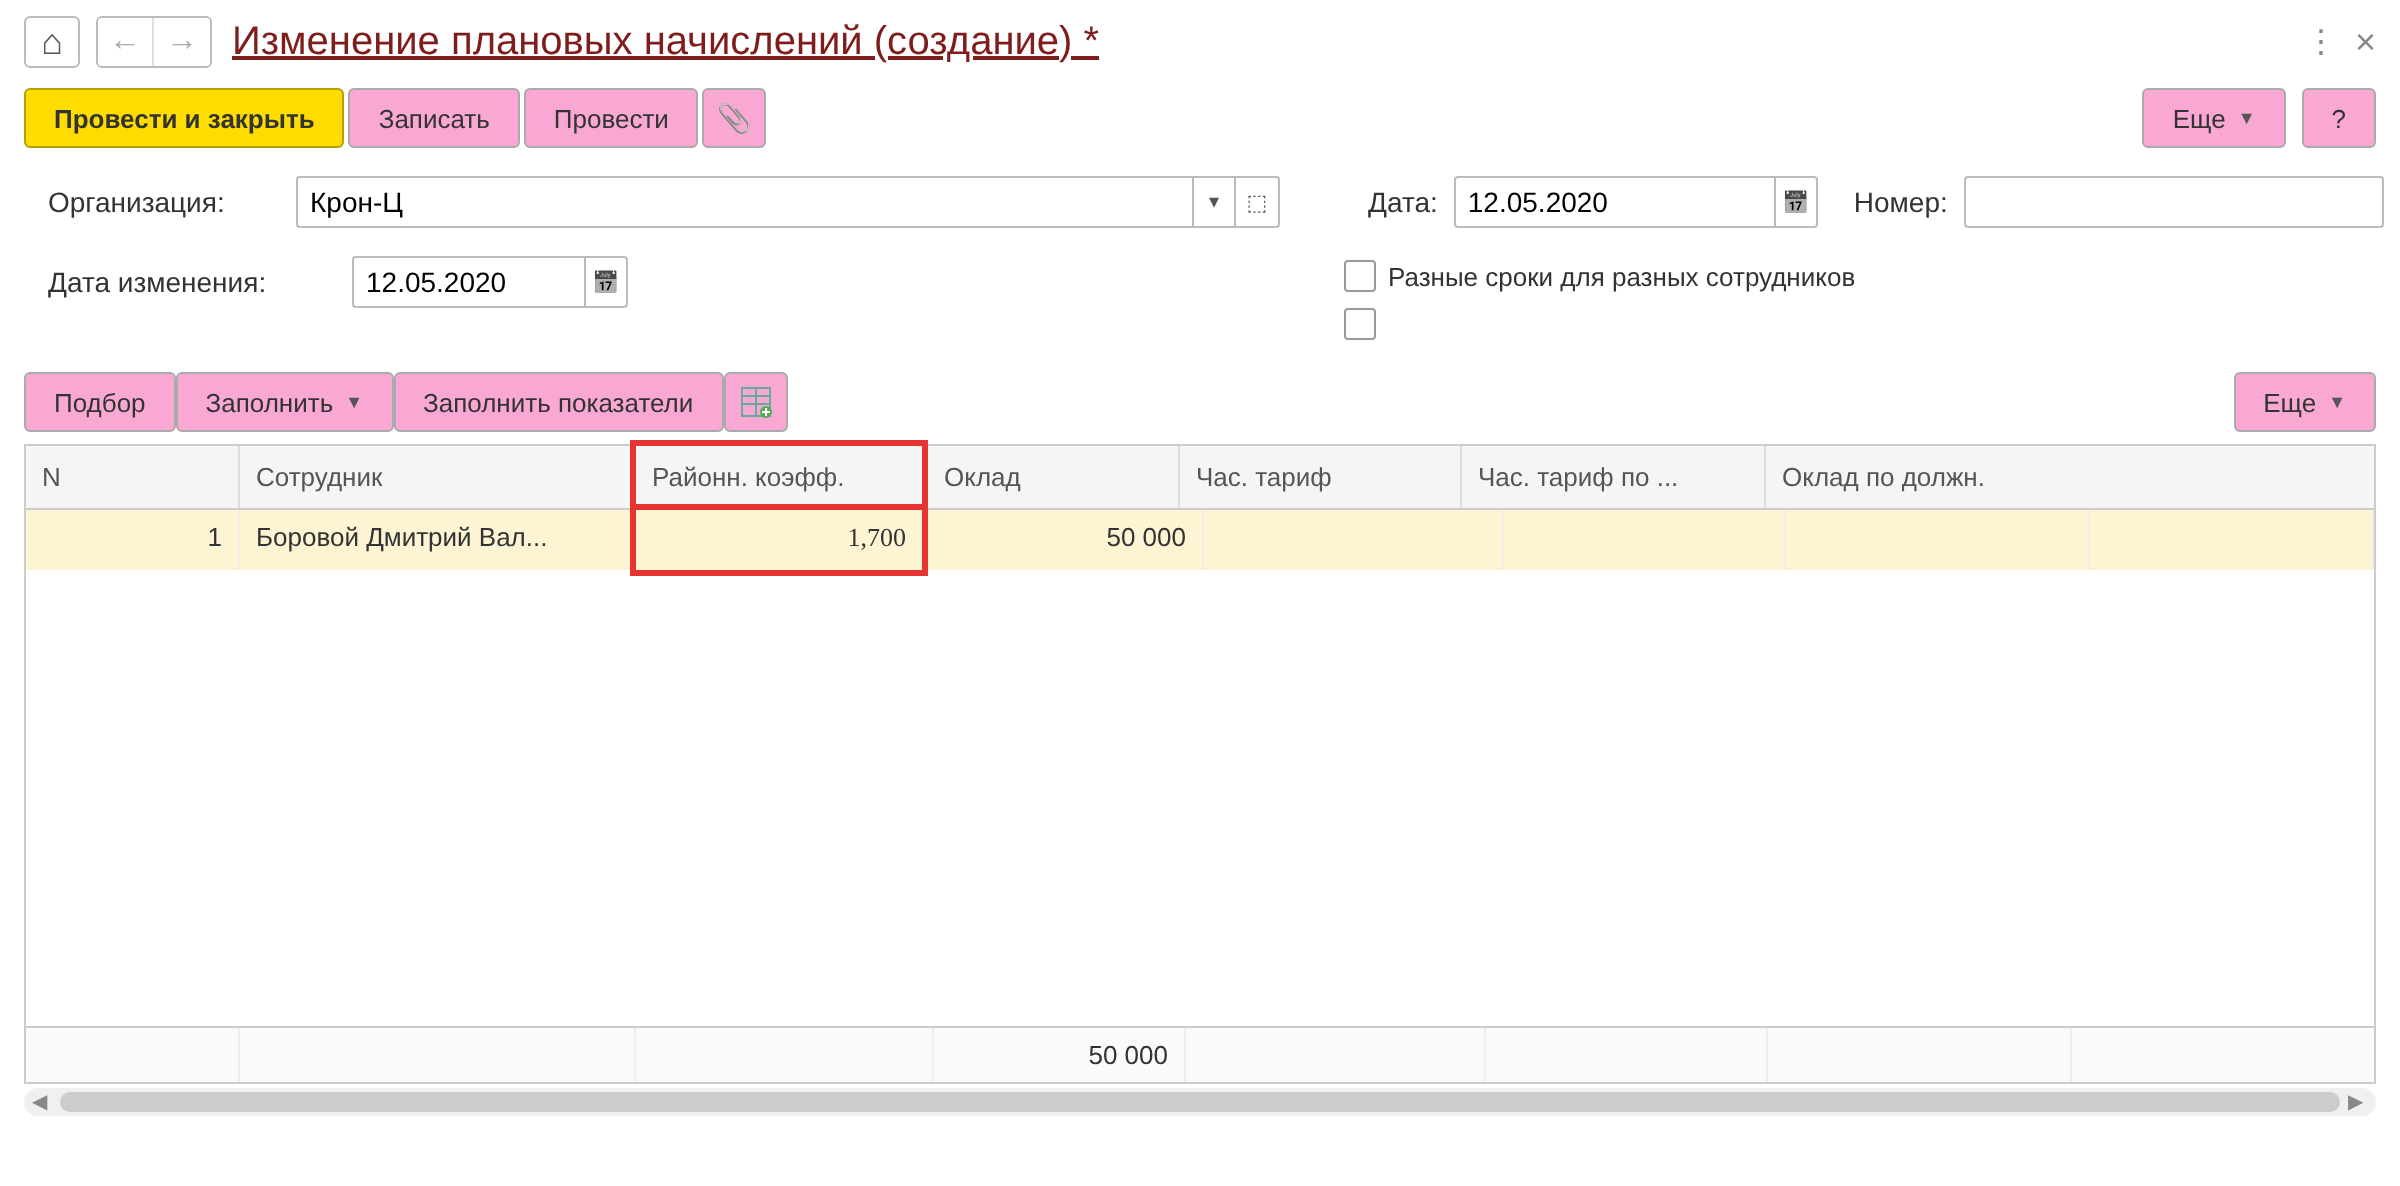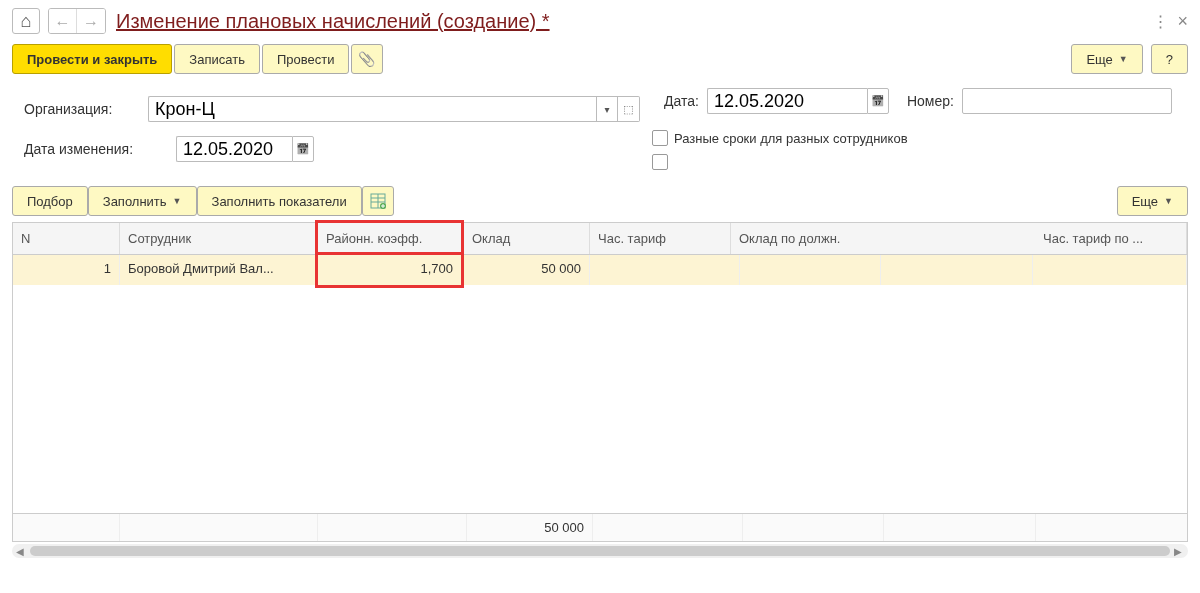--- a/index.html
+++ b/index.html
@@ -67,21 +67,21 @@
 
 .toolbar {
   display: flex;
   align-items: center;
   padding: 6px 12px;
   gap: 2px;
 }
 .btn {
   height: 30px;
   padding: 0 14px;
-  background: #fef9c3;
+  background: #f9a8d4;
   border: 1px solid #aaa;
   border-radius: 3px;
   cursor: pointer;
   font-size: 13px;
   color: #333;
   display: flex;
   align-items: center;
   gap: 4px;
 }
 .btn-primary {
@@ -97,21 +97,21 @@
   align-items: center;
   padding: 4px 12px;
   gap: 8px;
 }
 .field-label { font-size: 14px; color: #333; }
 .text-input {
   height: 26px;
   border: 1px solid #bbb;
   border-radius: 2px;
   padding: 0 6px;
-  font-size: 18px;
+  font-size: 14px;
   background: #fff;
 }
 .input-group {
   display: flex;
   align-items: stretch;
 }
 .input-group .text-input {
   border-radius: 2px 0 0 2px;
   border-right: none;
 }
@@ -125,21 +125,21 @@
   cursor: pointer;
   font-size: 10px;
   color: #555;
 }
 .input-addon + .input-addon { border-left: none; }
 .input-addon:last-child { border-radius: 0 2px 2px 0; }
 
 .form-columns {
   display: flex;
   padding: 4px 12px;
-  align-items: center;
+  gap: 20px;
 }
 .col-left { flex: 0 0 640px; }
 .col-right { flex: 1; }
 .checkbox-row {
   display: flex;
   align-items: center;
   gap: 6px;
   padding: 4px 0;
 }
 .checkbox {
@@ -196,23 +196,24 @@
 .td {
   padding: 6px 8px;
   border-right: 1px solid #eee;
   font-size: 13px;
   overflow: hidden;
   white-space: nowrap;
 }
 .td.right { text-align: right; }
 .coef-cell {
   border: 3px solid #e83333;
-  margin: -3px 0 -3px -3px;
+  margin: -3px 12px -3px -3px;
   position: relative;
   z-index: 2;
+  font-family: Liberation Serif, serif;
 }
 .th.coef-header {
   border: 3px solid #e83333;
   border-bottom: none;
   margin: -3px 0 0 -3px;
   position: relative;
   z-index: 2;
 }
 
 .table-footer {
@@ -356,22 +357,22 @@
   </div>
 </div>
 
 <div class="table-container">
   <div class="table-header">
     <div class="th col-n">N</div>
     <div class="th col-emp">Сотрудник</div>
     <div class="th col-coef coef-header">Районн. коэфф.</div>
     <div class="th col-salary">Оклад</div>
     <div class="th col-hour">Час. тариф</div>
+    <div class="th col-hour2">Час. тариф по ...</div>
     <div class="th col-pos">Оклад по должн.</div>
-    <div class="th col-hour2">Час. тариф по ...</div>
   </div>
   <div class="table-body">
     <div class="tr selected">
       <div class="td col-n right">1</div>
       <div class="td col-emp">Боровой Дмитрий Вал...</div>
       <div class="td col-coef right coef-cell">1,700</div>
       <div class="td col-salary right">50 000</div>
       <div class="td col-day right"></div>
       <div class="td col-hour right"></div>
       <div class="td col-hour2 right"></div>

